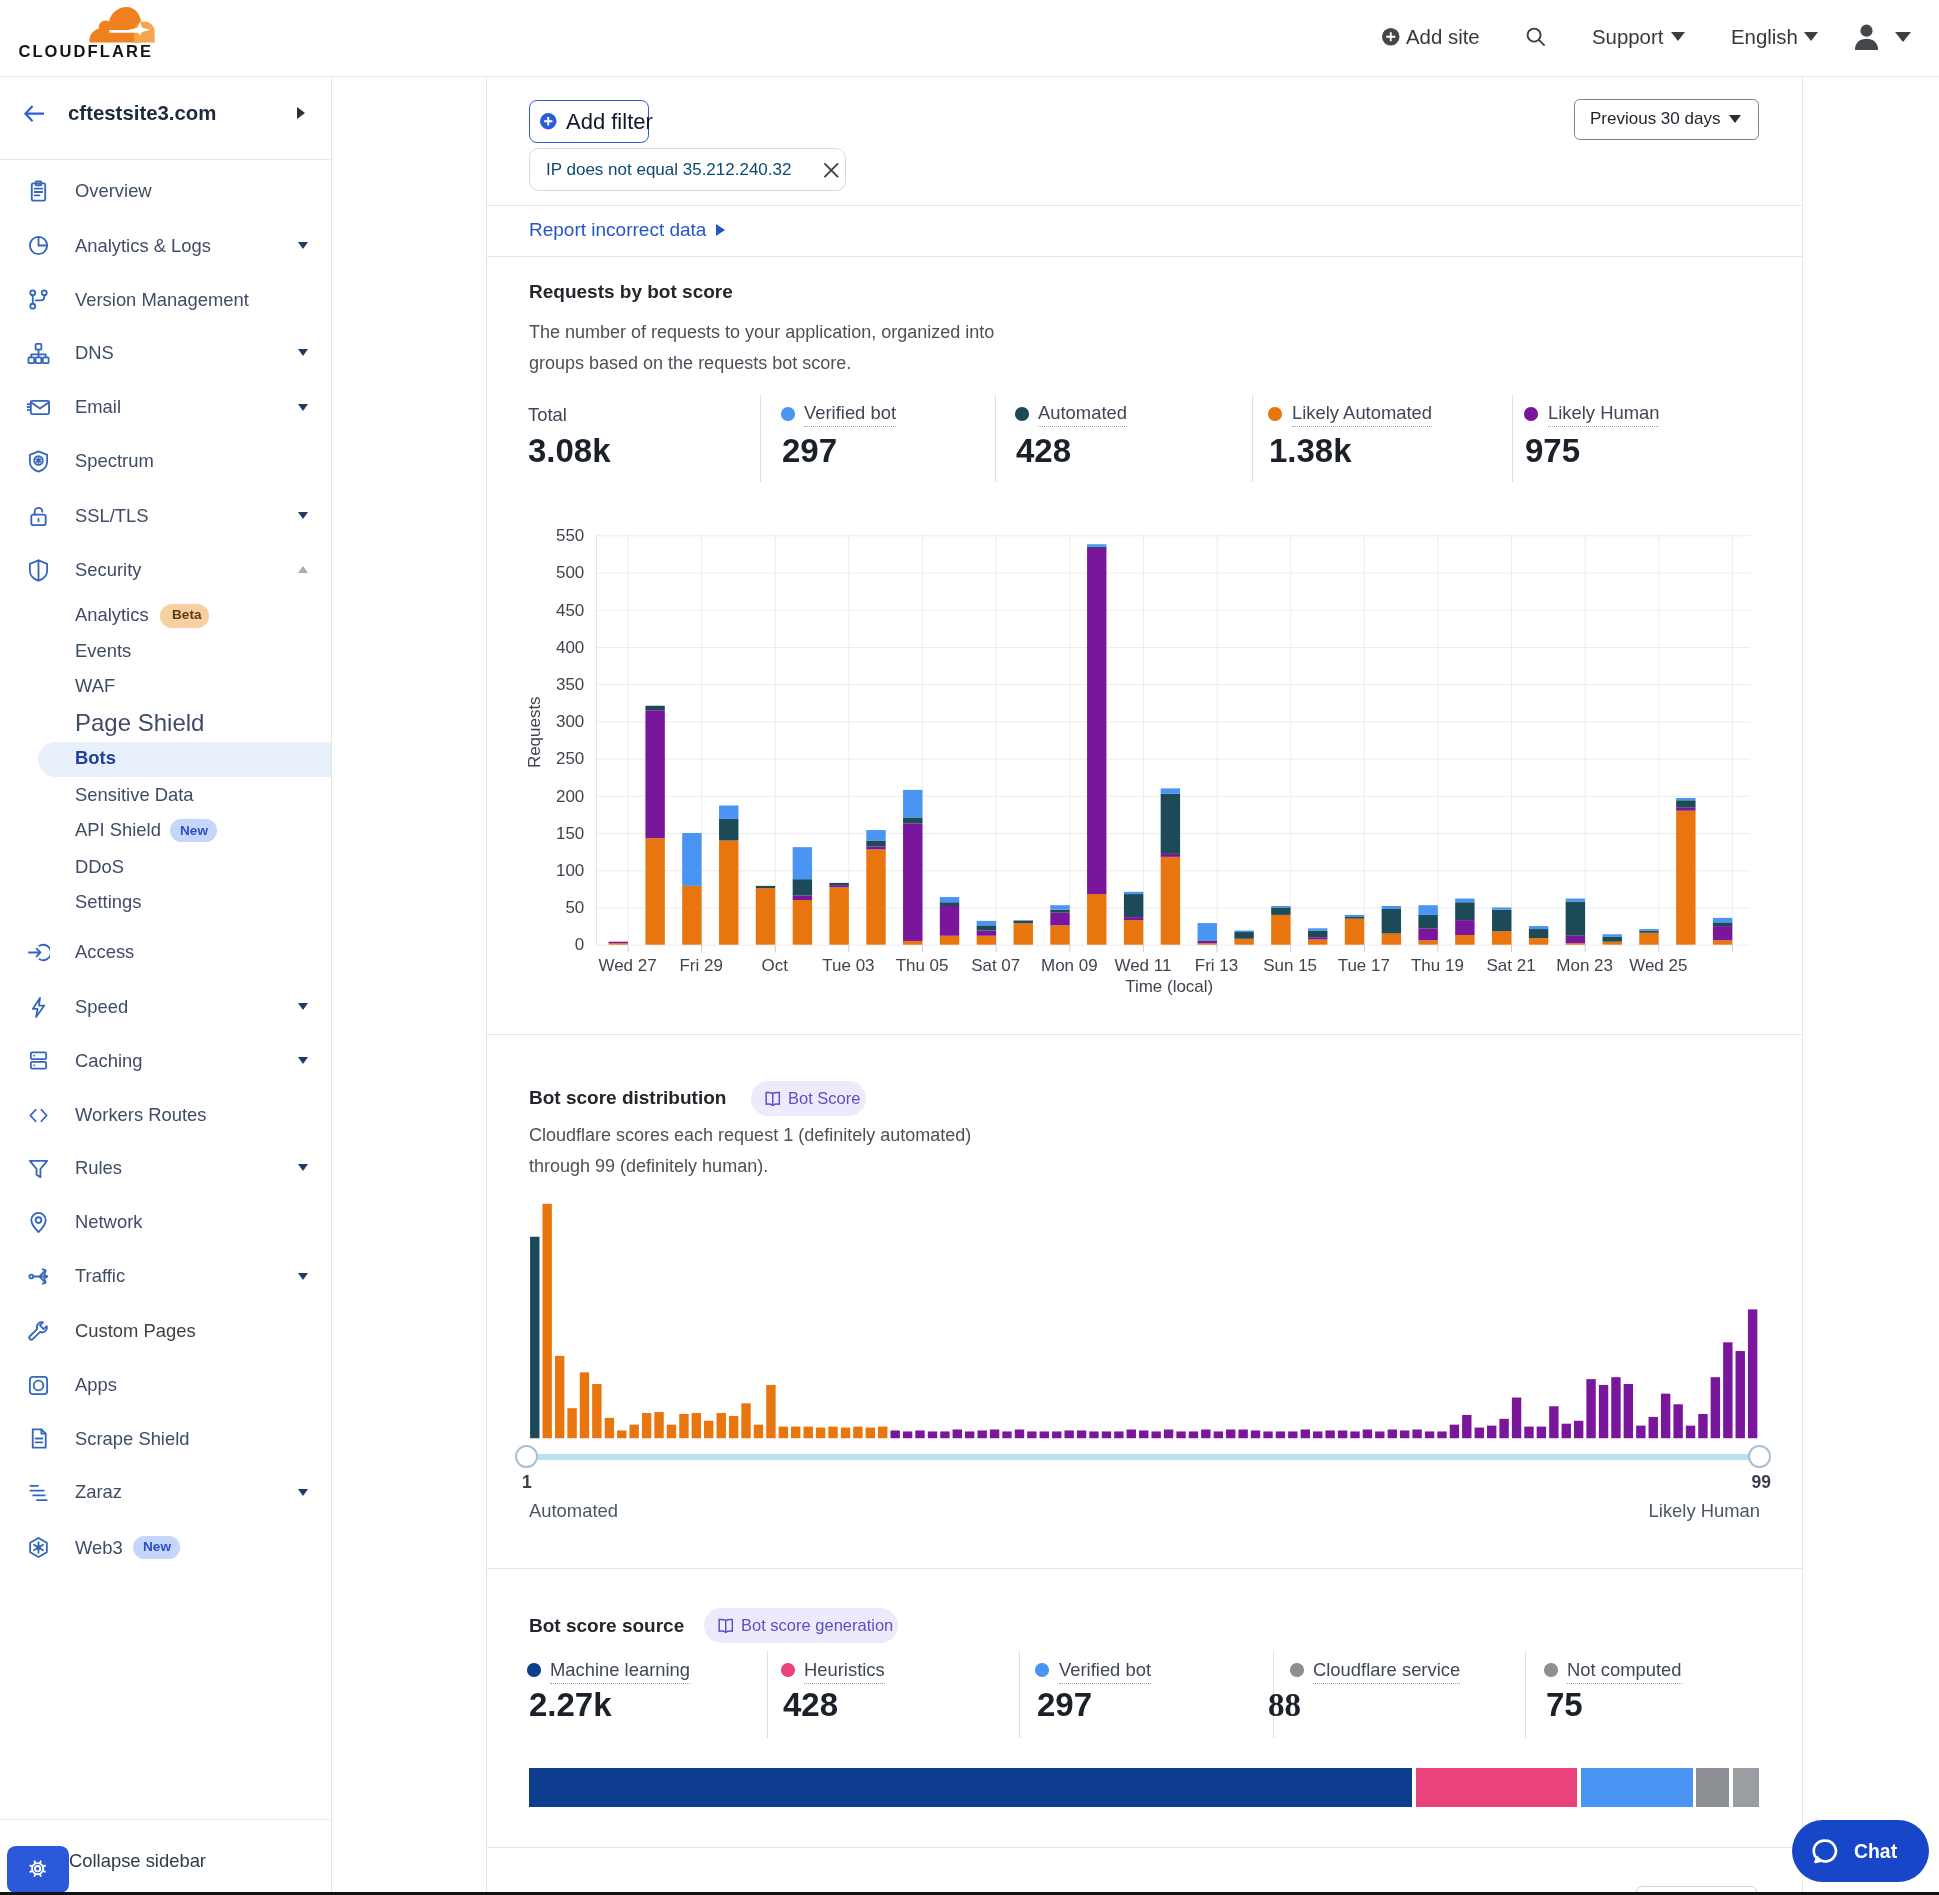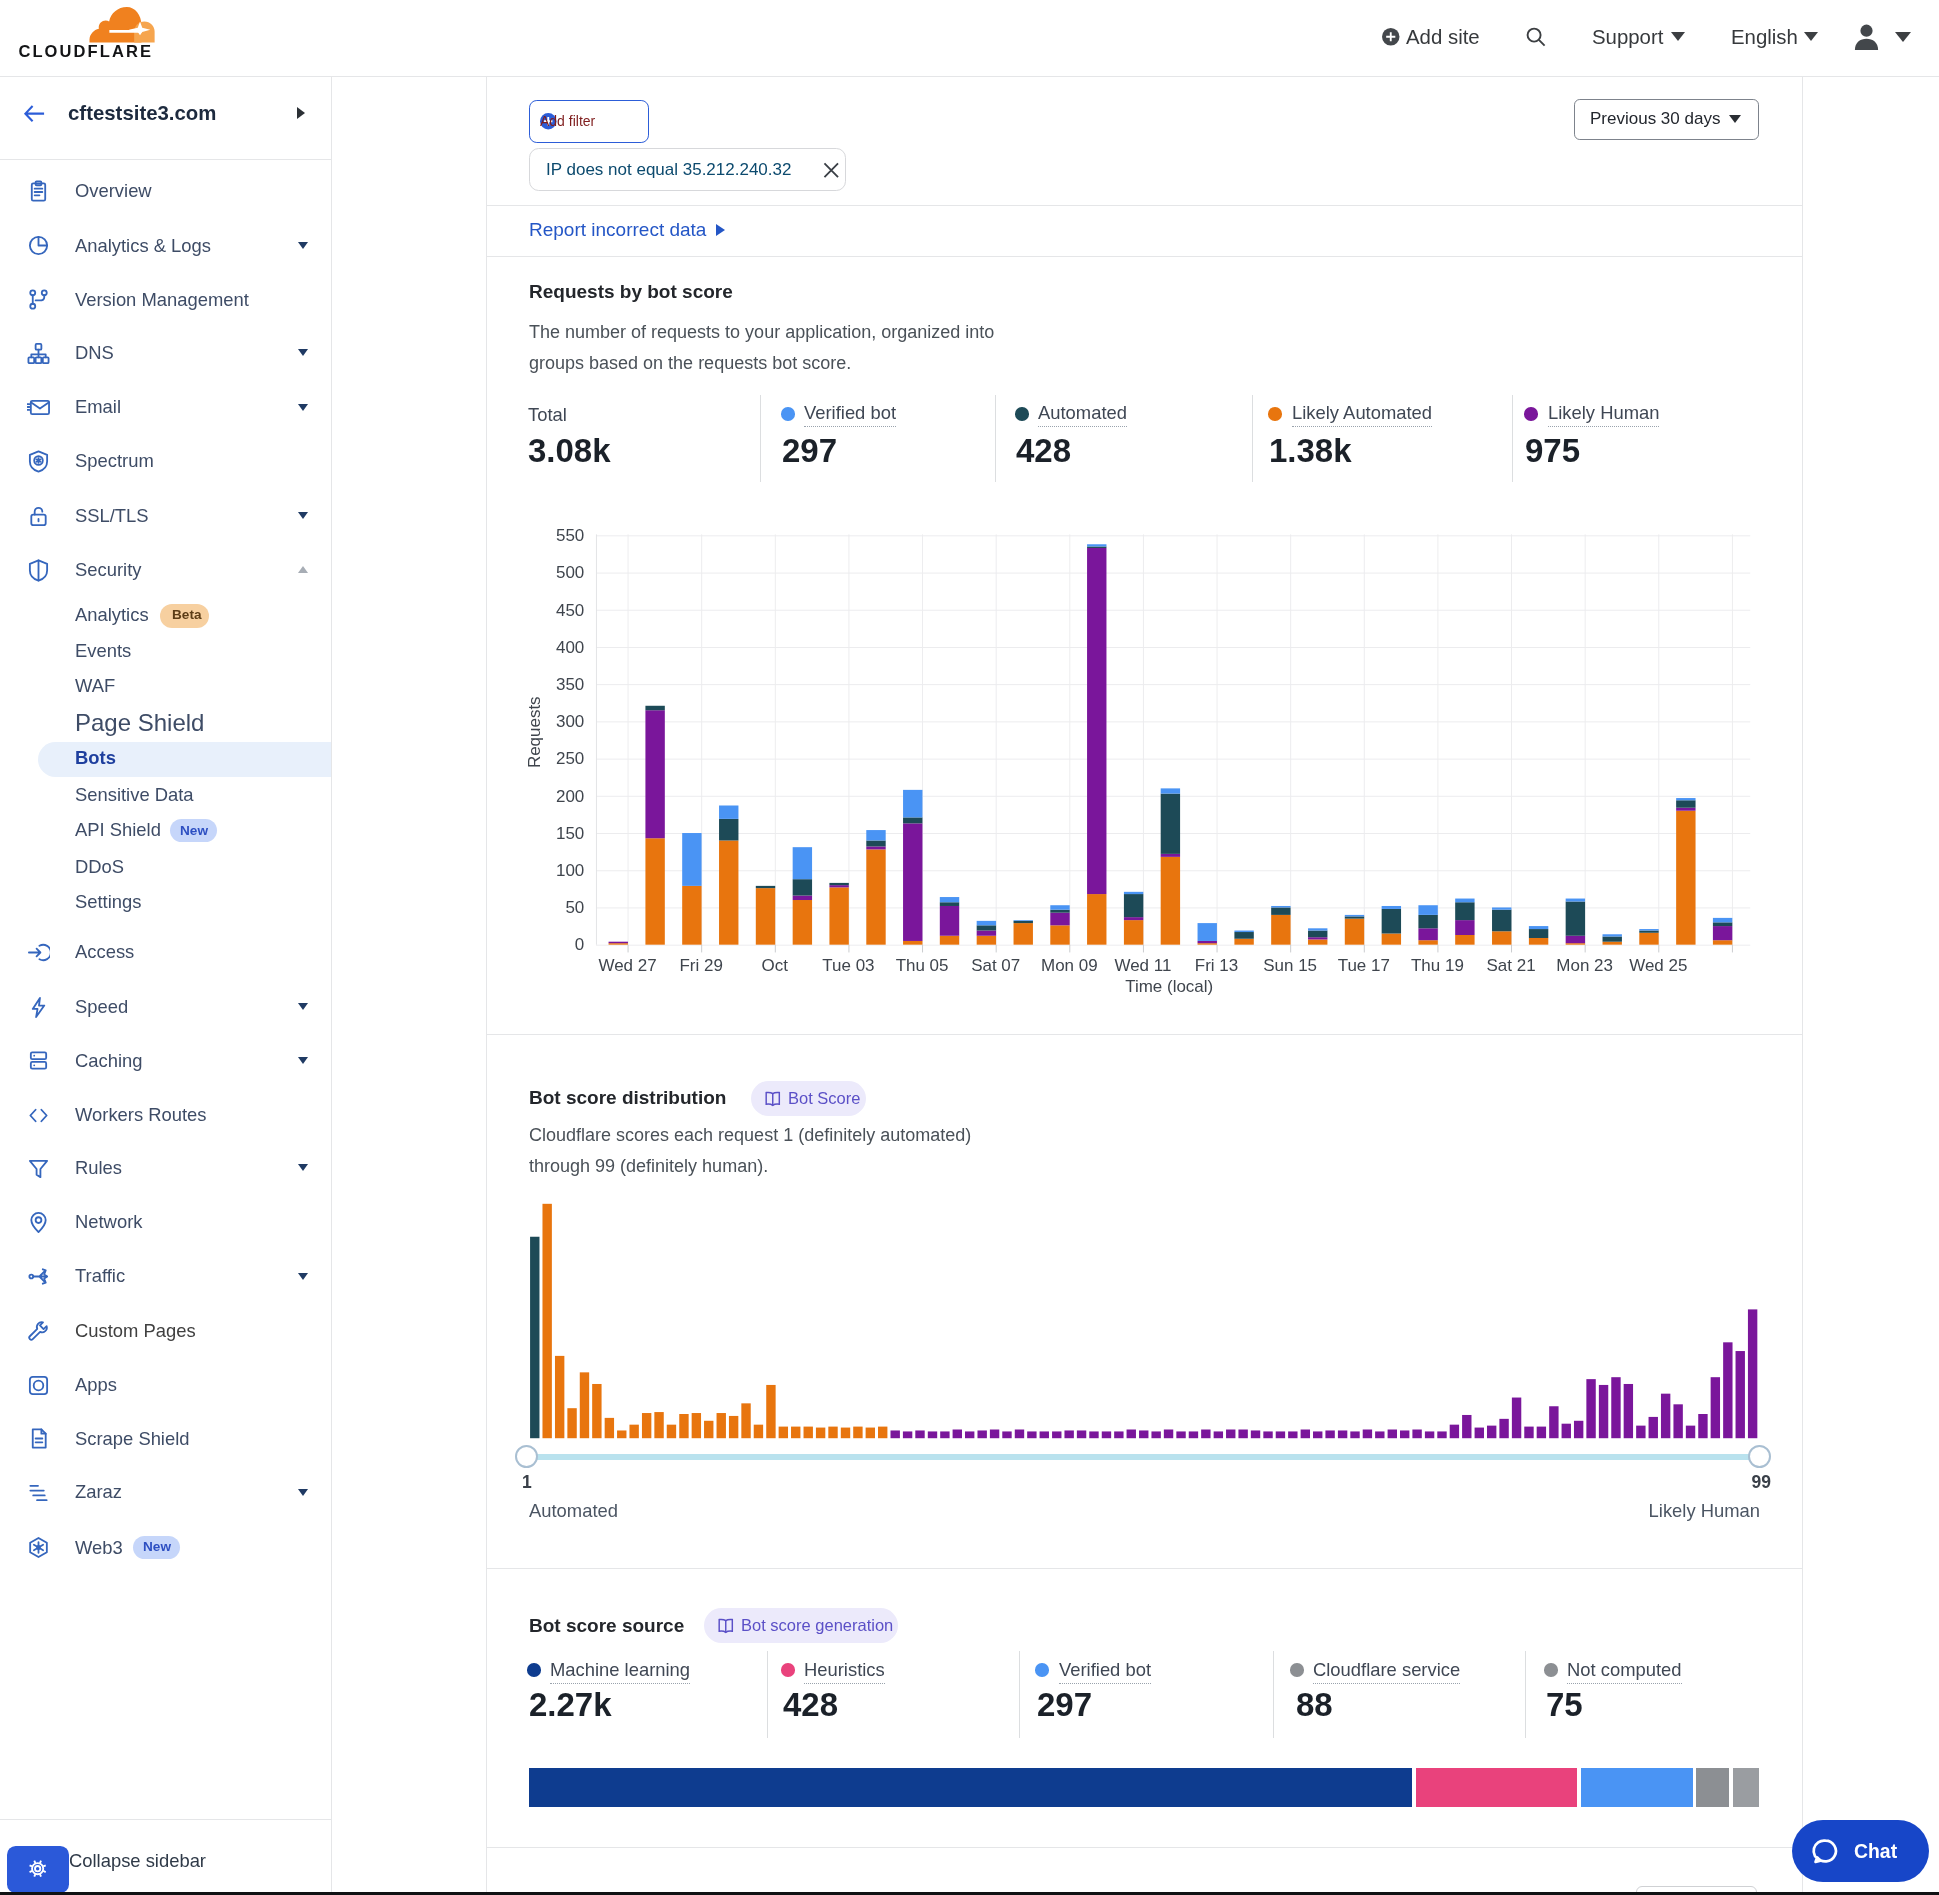--- a/index.html
+++ b/index.html
@@ -195,21 +195,21 @@
 <div class="hline" style="left:487px;top:205px;width:1315px;"></div>
 <div class="hline" style="left:487px;top:256px;width:1315px;"></div>
 <div class="hline" style="left:487px;top:1034px;width:1315px;"></div>
 <div class="hline" style="left:487px;top:1568px;width:1315px;"></div>
 <div class="hline" style="left:487px;top:1847px;width:1315px;"></div>
 <div style="position:absolute;left:529px;top:100px;width:120px;height:43px;border:1.9px solid #2c5dd8;border-radius:7.8px;"></div>
 <svg style="left:540px;top:113px;" width="16.5" height="16.5" viewBox="0 0 17 17">
     <circle cx="8.5" cy="8.5" r="8.5" fill="#2c5dd8"></circle>
     <path d="M8.5 4.2v8.6M4.2 8.5h8.6" stroke="#fff" stroke-width="1.9"></path>
   </svg>
-<div class="t" style="left:540px;top:110px;font-size:14px;line-height:23px;color:#7f1d1d;font-weight:400;">Add filter</div>
+<div class="t" style="left:566px;top:110px;font-size:22px;line-height:23px;color:#0f172a;font-weight:400;">Add filter</div>
 <div style="position:absolute;left:529px;top:148px;width:317px;height:43px;border:1.9px solid #d7d8db;border-radius:9.7px;"></div>
 <div class="t" style="left:546px;top:159px;font-size:17px;line-height:22px;color:#0c4a6e;font-weight:400;">IP does not equal 35.212.240.32</div>
 <svg style="left:823px;top:162px;" width="16.5" height="16.5" viewBox="0 0 17 17" stroke="#3a3f46" stroke-width="1.9">
     <path d="M1.5 1.5 L15.5 15.5 M15.5 1.5 L1.5 15.5"></path>
   </svg>
 <div style="position:absolute;left:1574px;top:99px;width:185px;height:41px;border:1.9px solid #7d838c;border-radius:5.8px;"></div>
 <div class="t" style="left:1590px;top:109px;font-size:17px;line-height:20.4px;color:#23272e;font-weight:400;">Previous 30 days</div>
 <div style="position:absolute;left:1729px;top:115px;width:0;height:0;border-left:6.8px solid transparent;border-right:6.8px solid transparent;border-top:8.7px solid #2a2e33;"></div>
 <div class="t" style="left:529px;top:219px;font-size:19px;line-height:22px;color:#2456c6;font-weight:400;">Report incorrect data</div>
 <div style="position:absolute;left:716px;top:224px;width:0;height:0;border-top:6.8px solid transparent;border-bottom:6.8px solid transparent;border-left:9.7px solid #2456c6;"></div>
@@ -547,21 +547,21 @@
 <div class="t" style="left:550px;top:1659px;font-size:18.4px;line-height:22px;color:#3f4754;font-weight:400;"><span class="du">Machine learning</span></div>
 <div class="t" style="left:529px;top:1685px;font-size:33px;line-height:40px;color:#1b2129;font-weight:700;">2.27k</div>
 <div style="position:absolute;left:781px;top:1663px;width:13.6px;height:13.6px;border-radius:50%;background:#e9427c;"></div>
 <div class="t" style="left:804px;top:1659px;font-size:18.4px;line-height:22px;color:#3f4754;font-weight:400;"><span class="du">Heuristics</span></div>
 <div class="t" style="left:783px;top:1685px;font-size:33px;line-height:40px;color:#1b2129;font-weight:700;">428</div>
 <div style="position:absolute;left:1035px;top:1663px;width:13.6px;height:13.6px;border-radius:50%;background:#4a94f4;"></div>
 <div class="t" style="left:1059px;top:1659px;font-size:18.4px;line-height:22px;color:#3f4754;font-weight:400;"><span class="du">Verified bot</span></div>
 <div class="t" style="left:1037px;top:1685px;font-size:33px;line-height:40px;color:#1b2129;font-weight:700;">297</div>
 <div style="position:absolute;left:1290px;top:1663px;width:13.6px;height:13.6px;border-radius:50%;background:#8c8f93;"></div>
 <div class="t" style="left:1313px;top:1659px;font-size:18.4px;line-height:22px;color:#3f4754;font-weight:400;"><span class="du">Cloudflare service</span></div>
-<div class="t" style="left:1296px;top:1685px;font-size:33px;line-height:40px;color:#1b2129;font-weight:700;">88</div>
+<div class="t" style="left:1268px;top:1685px;font-size:33px;line-height:40px;color:#1b2129;font-weight:700;font-family:Liberation Serif, serif;">88</div>
 <div style="position:absolute;left:1544px;top:1663px;width:13.6px;height:13.6px;border-radius:50%;background:#8c8f93;"></div>
 <div class="t" style="left:1567px;top:1659px;font-size:18.4px;line-height:22px;color:#3f4754;font-weight:400;"><span class="du">Not computed</span></div>
 <div class="t" style="left:1546px;top:1685px;font-size:33px;line-height:40px;color:#1b2129;font-weight:700;">75</div>
 <div style="position:absolute;left:529px;top:1768px;width:883px;height:39px;background:#0e3c8f;"></div>
 <div style="position:absolute;left:1416px;top:1768px;width:161px;height:39px;background:#e9427c;"></div>
 <div style="position:absolute;left:1581px;top:1768px;width:112px;height:39px;background:#4a94f4;"></div>
 <div style="position:absolute;left:1696px;top:1768px;width:33px;height:39px;background:#8c8f93;"></div>
 <div style="position:absolute;left:1733px;top:1768px;width:26px;height:39px;background:#9a9da1;"></div>
 <div style="position:absolute;left:1636px;top:1886px;width:121px;height:11.6px;border:1.9px solid #cfd1d4;border-radius:6.8px;background:#fff;"></div>
 <div style="position:absolute;left:0;top:1892px;width:1940px;height:2.9px;background:#101214;"></div>

